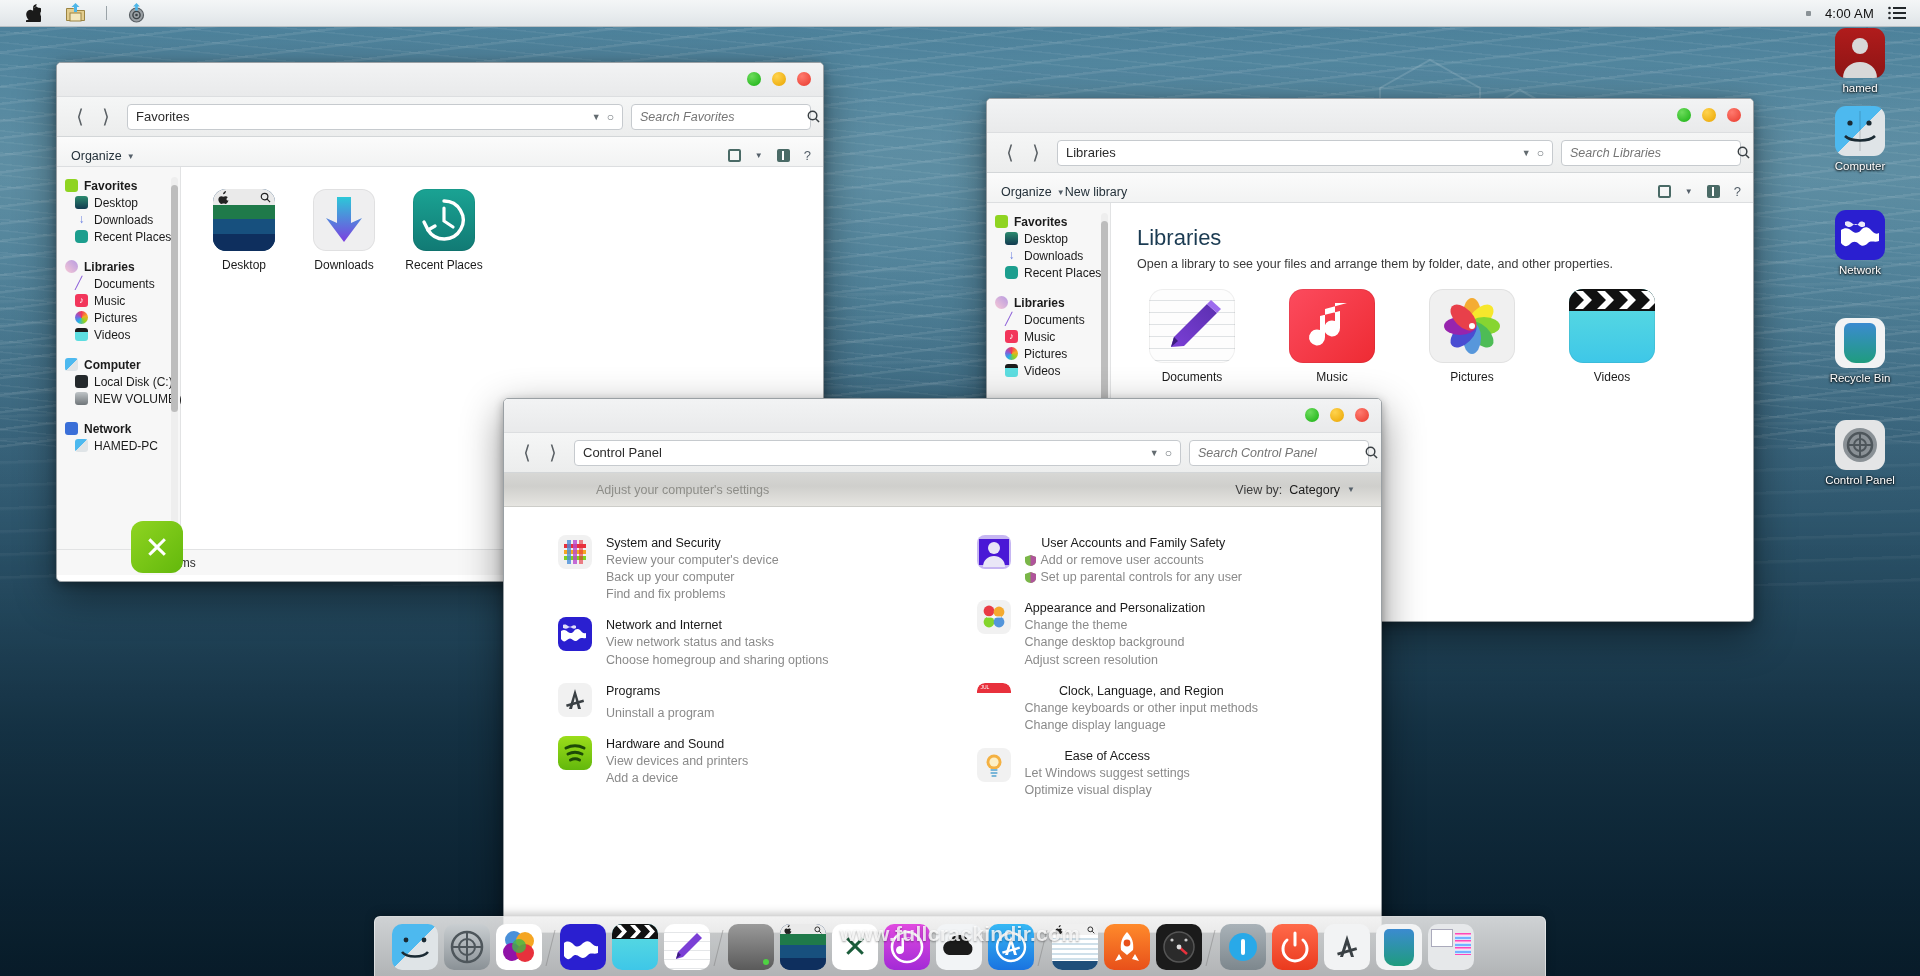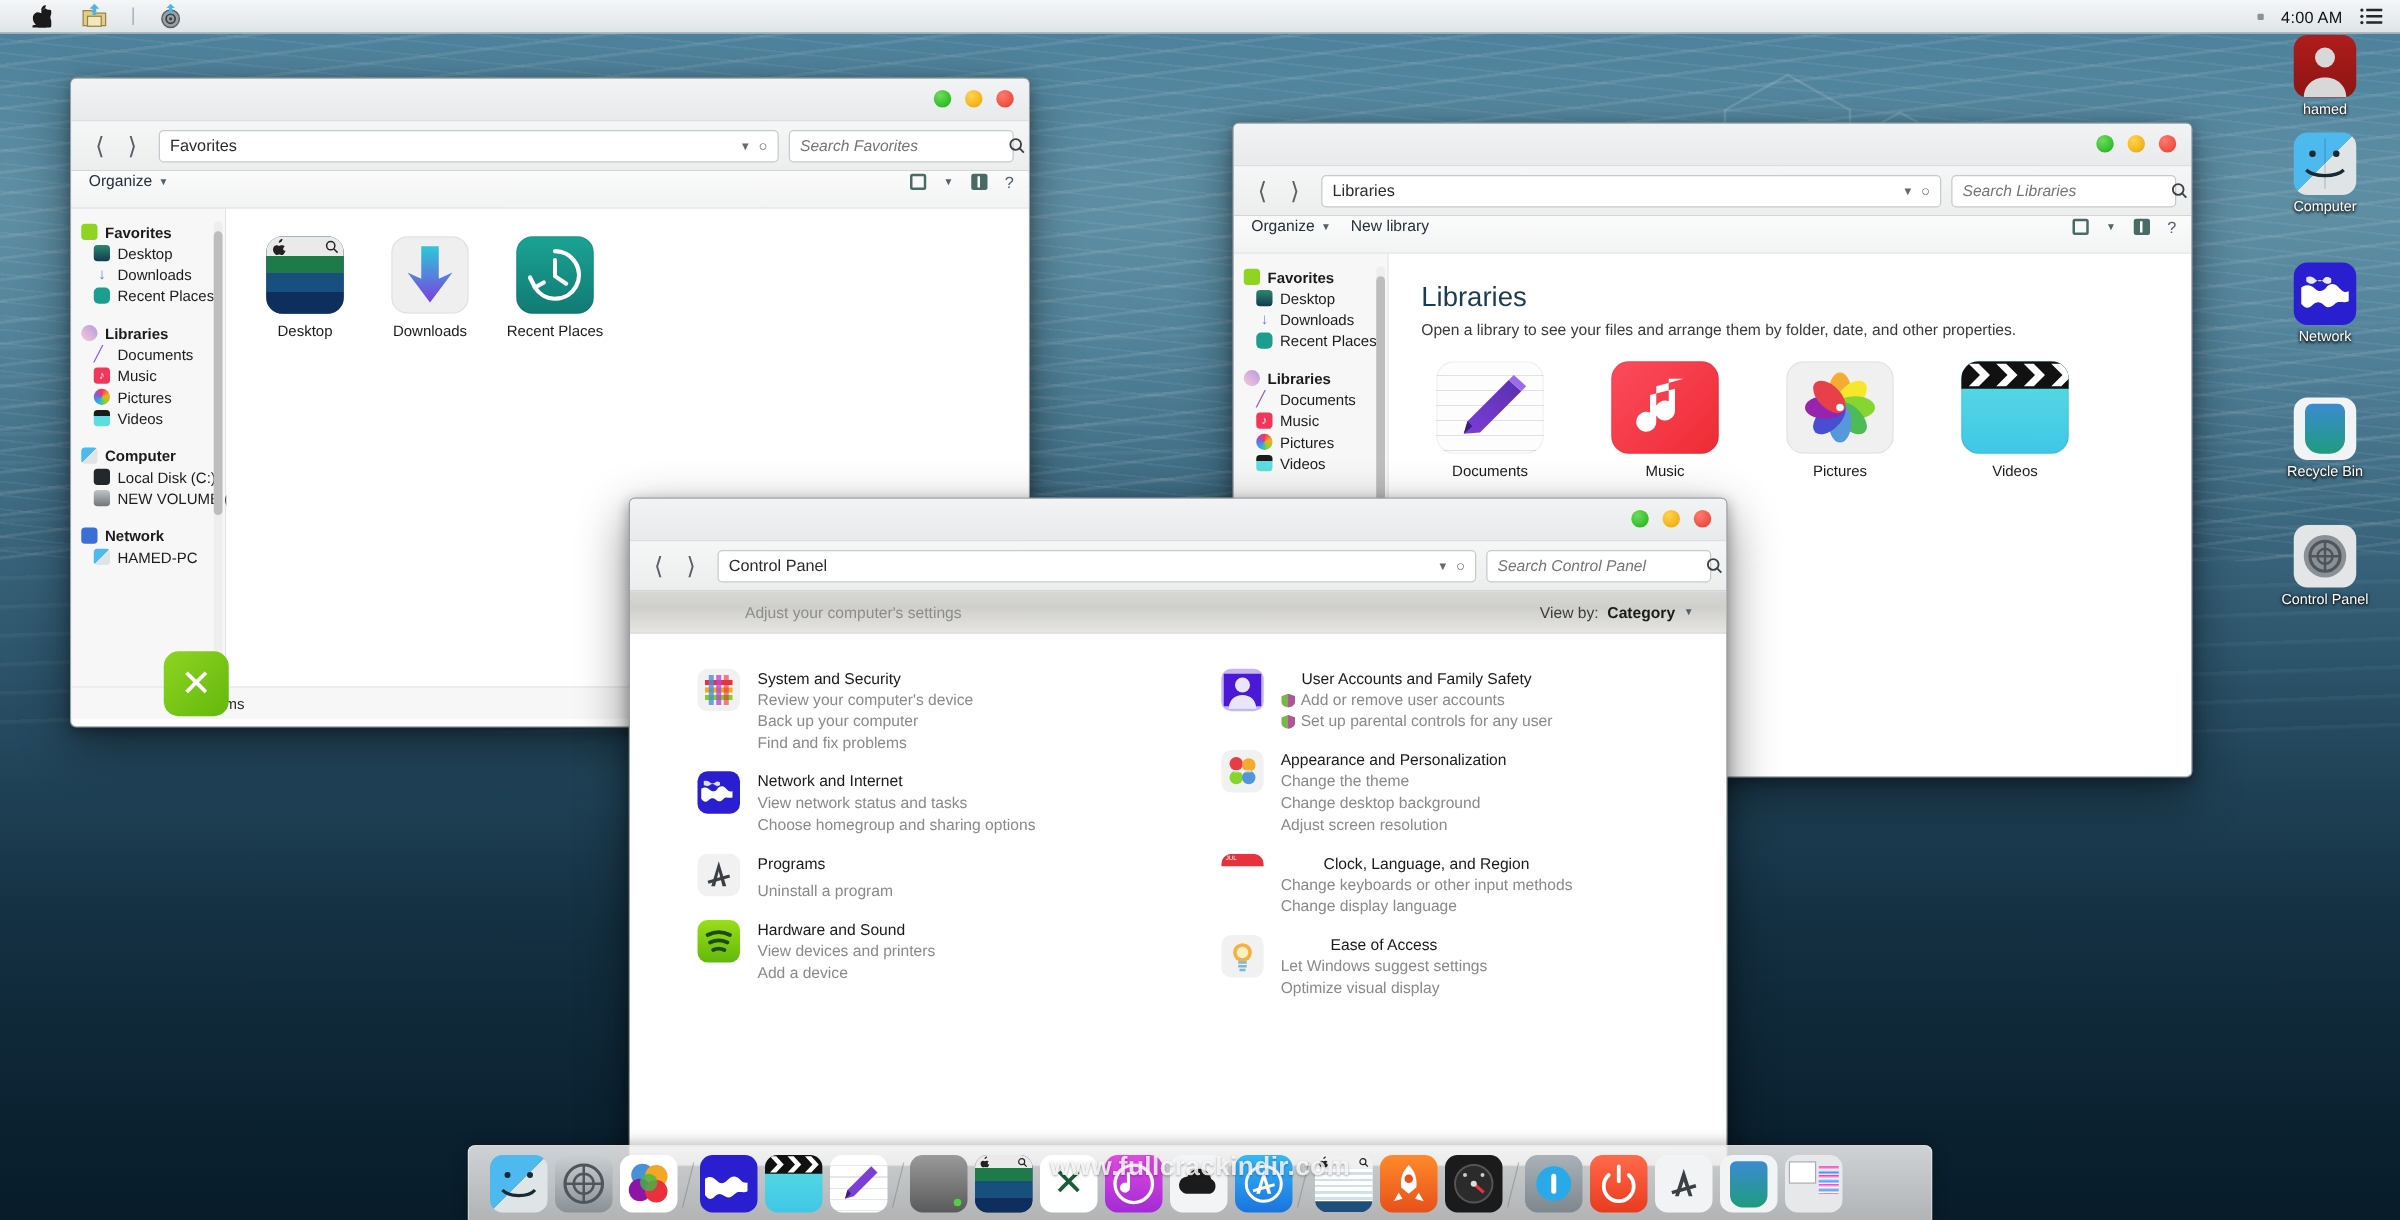--- a/index.html
+++ b/index.html
@@ -112,21 +112,21 @@
     width:180px; height:26px; background:#fff; border:1px solid #c6cace; border-radius:4px;
     display:flex; align-items:center; padding:0 6px 0 8px; gap:4px;
   }
   .searchbar input{
     flex:1; border:0; outline:0; font-size:12.5px; font-style:italic; color:#8b9095;
     font-family:"Liberation Sans",sans-serif; background:transparent;
   }
   .mag{ width:13px;height:13px; flex:0 0 auto; }
 
   .cmdbar{
-    height:30px; display:flex; align-items:center; gap:16px; padding:0 12px 13px 14px;
+    height:30px; display:flex; align-items:flex-end; padding:0 12px 3px 14px;
     background: linear-gradient(to bottom,#fbfbfb,#f2f3f3);
     border-bottom:1px solid #dcdee0;
     font-size:12.5px; color:#24313a;
   }
   .cmd-item{ display:flex; align-items:center; gap:5px; }
   .caret-dn{ font-size:8px; color:#55606a; }
   .cmd-right{ margin-left:auto; display:flex; align-items:center; gap:14px; }
   .vicon{ width:13px;height:13px; border:2px solid #4a6a66; border-radius:2px; }
   .vicon.filled{ background:#4a6a66; position:relative; }
   .vicon.filled::after{
@@ -186,21 +186,21 @@
   #win-control{ left:503px; top:398px; width:879px; height:535px; }
   .cp-strip{
     height:34px;
     background: linear-gradient(to bottom,#d7d7d5 0%,#cfcfcc 40%,#e6e5e1 100%);
     display:flex; align-items:center; padding:0 26px 0 92px;
     font-size:12.5px; color:#8d8d88;
     border-bottom:1px solid #cdcdc9;
   }
   .cp-viewby{ margin-left:auto; display:flex; align-items:center; gap:7px; color:#3a3a3a; }
   .cp-viewby .lbl{ color:#3c3c3c;margin-left:20px; }
-  .cp-viewby .val{ color:#1a1a1a;font-weight:bold; }
+  .cp-viewby .val{ color:#1a1a1a; }
   .cp-body{
     height:calc(100% - 34px - 40px - 34px);
     background:#fff;
     display:flex; padding:28px 0 0 0;
   }
   .cp-col{ width:50%; padding-left:54px; }
   .cp-col.right{ padding-left:34px;text-align:center; }
   .cp-item{ display:flex; gap:14px; margin-bottom:16px; }
   .cp-ico{ width:34px;height:34px;flex:0 0 34px;border-radius:8px; position:relative; overflow:hidden; }
   .cp-texts{ padding-top:1px; }

